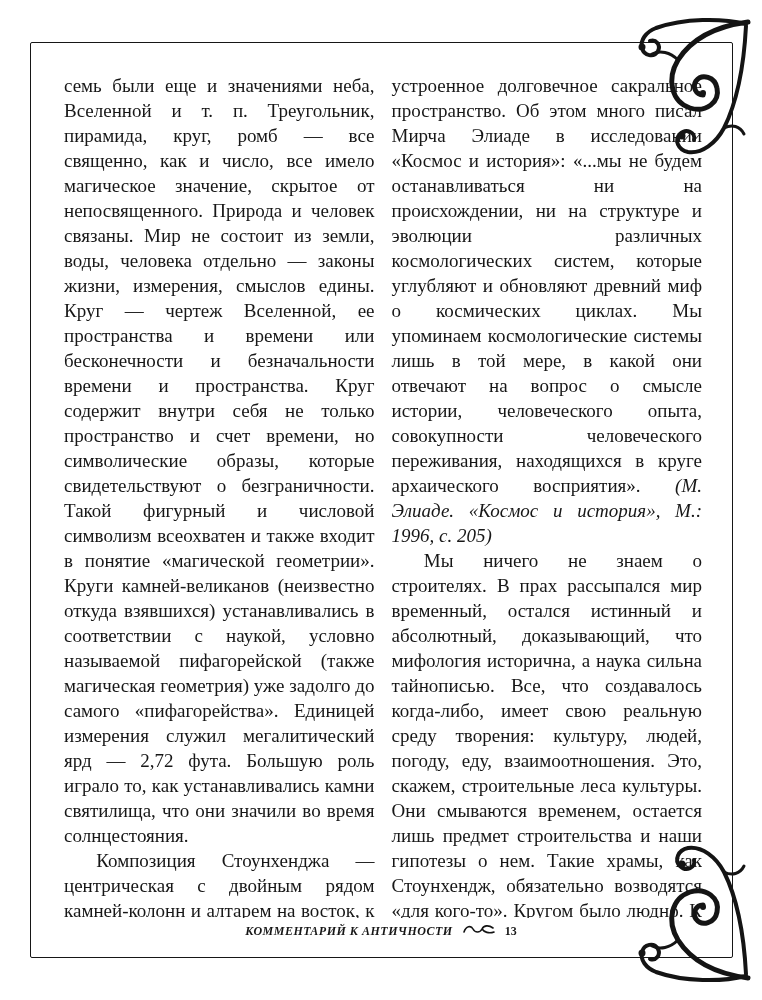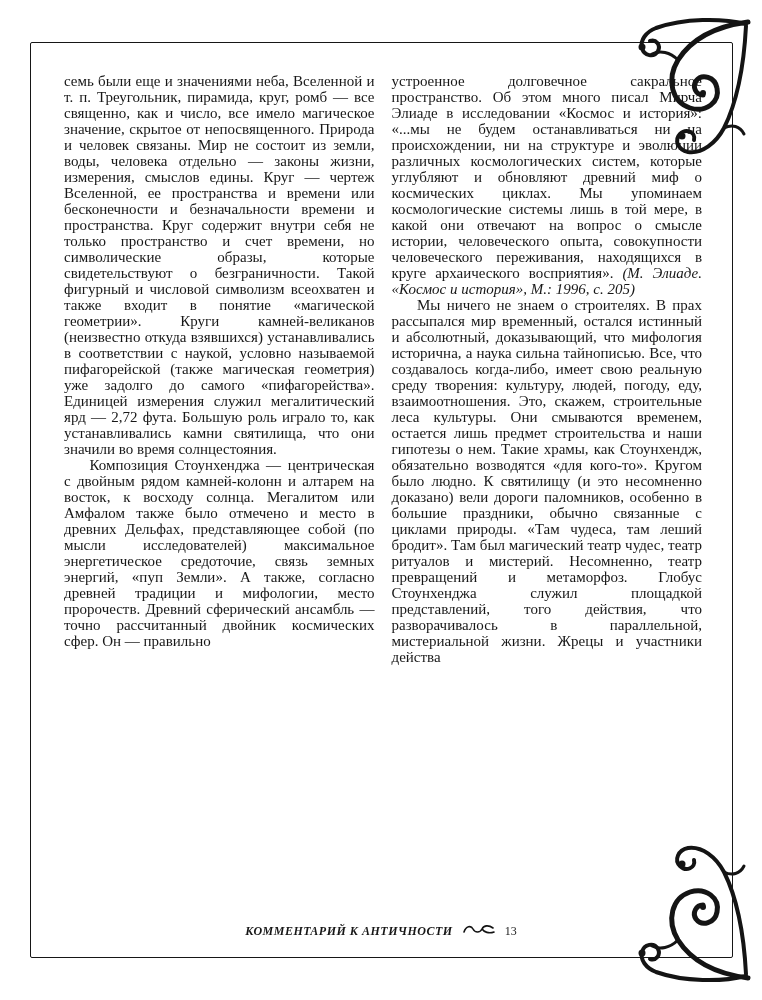--- a/index.html
+++ b/index.html
@@ -25,40 +25,40 @@
   .content{
     position:absolute;
     left:64px;right:60px;top:73px;
     height:845px;
     display:flex;gap:17px;
     overflow:hidden;
   }
   .col{
     flex:1;
     text-align:justify;
-    font-size:15px;
-    line-height:16px;
+    font-size:19px;
+    line-height:25px;
     hyphens:auto;
   }
   .col p{margin:0;}
   .col p.indent{text-indent:1.7em;}
   .cite{font-style:italic;}
   .footer{
     position:absolute;
     left:0;right:0;top:922px;
     display:flex;justify-content:center;align-items:center;gap:9px;
   }
   .running-title{
     font-style:italic;
     font-weight:bold;
     font-size:12px;
     letter-spacing:0.5px;
   }
   .page-number{
-    font-weight:normal;
+    font-weight:bold;
     font-size:12px;
   }
   .flourish{display:inline-block;}
 </style>
 </head>
 <body>
 
 <div class="page">
 
   <div class="frame"></div>

